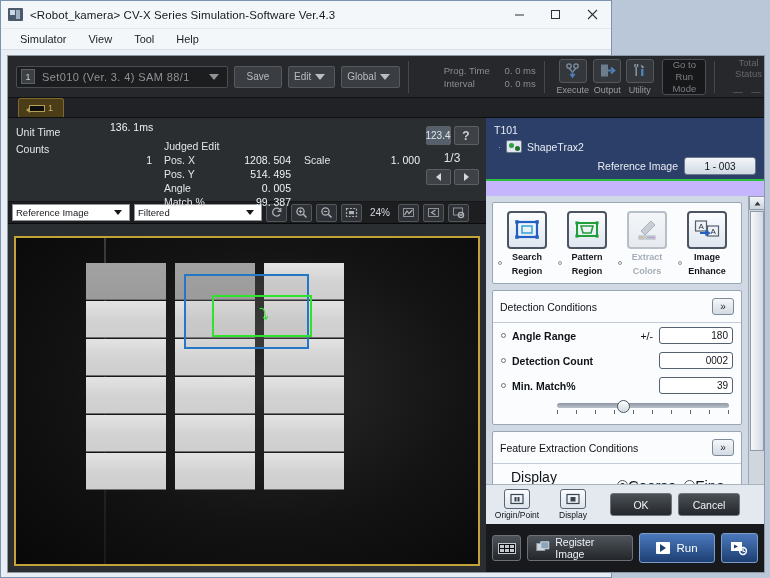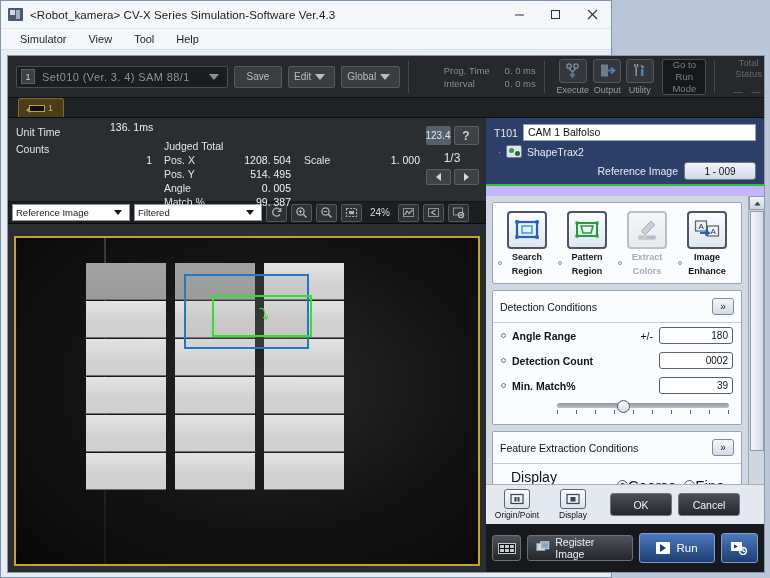--- a/index.html
+++ b/index.html
@@ -568,21 +568,21 @@
       <div class="left-pane">
 
         <div class="stats">
           <div class="row" style="left:8px; top:8px;">
             <span class="lbl">Unit  Time</span>
           </div>
           <div class="row" style="left:102px; top:3px;">
             <span class="num">136. 1ms</span>
           </div>
           <div class="row" style="left:156px; top:22px;">
-            <span class="lbl">Judged  Total</span>
+            <span class="lbl">Judged  Edit</span>
           </div>
           <div class="row" style="left:8px; top:25px;">
             <span class="lbl">Counts</span>
           </div>
           <div class="row" style="left:126px; top:36px; width:18px; text-align:right;">
             <span class="num">1</span>
           </div>
           <div class="row" style="left:156px; top:36px;">
             <span class="lbl">Pos.  X</span>
           </div>
@@ -724,30 +724,29 @@
             <div class="marker-arrow">⤵</div>
           </div>
         </div>
       </div>
 
       <div class="right-pane">
 
         <div class="rp-header">
           <div class="rp-row1">
             <span class="rp-t101">T101</span>
-            <div class="rp-name">CAM  1  Balfolso</div>
           </div>
           <div class="rp-row2">
             <span class="rp-bullet">·</span>
             <span class="shape-icon"></span>
             <span class="rp-tool">ShapeTrax2</span>
           </div>
           <div class="rp-row3">
             <span class="rp-reflabel">Reference  Image</span>
-            <div class="rp-refbtn">1  -  009</div>
+            <div class="rp-refbtn">1  -  003</div>
           </div>
         </div>
 
         <div class="rp-scroll">
 
           <div class="card">
             <div class="tools-row">
               <div class="tool">
                 <span class="dot"></span>
                 <div class="tbox">

